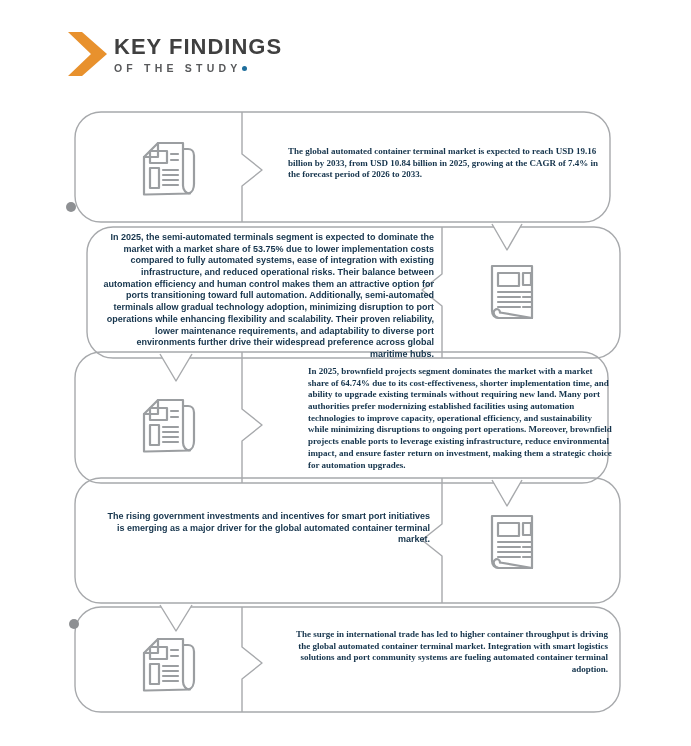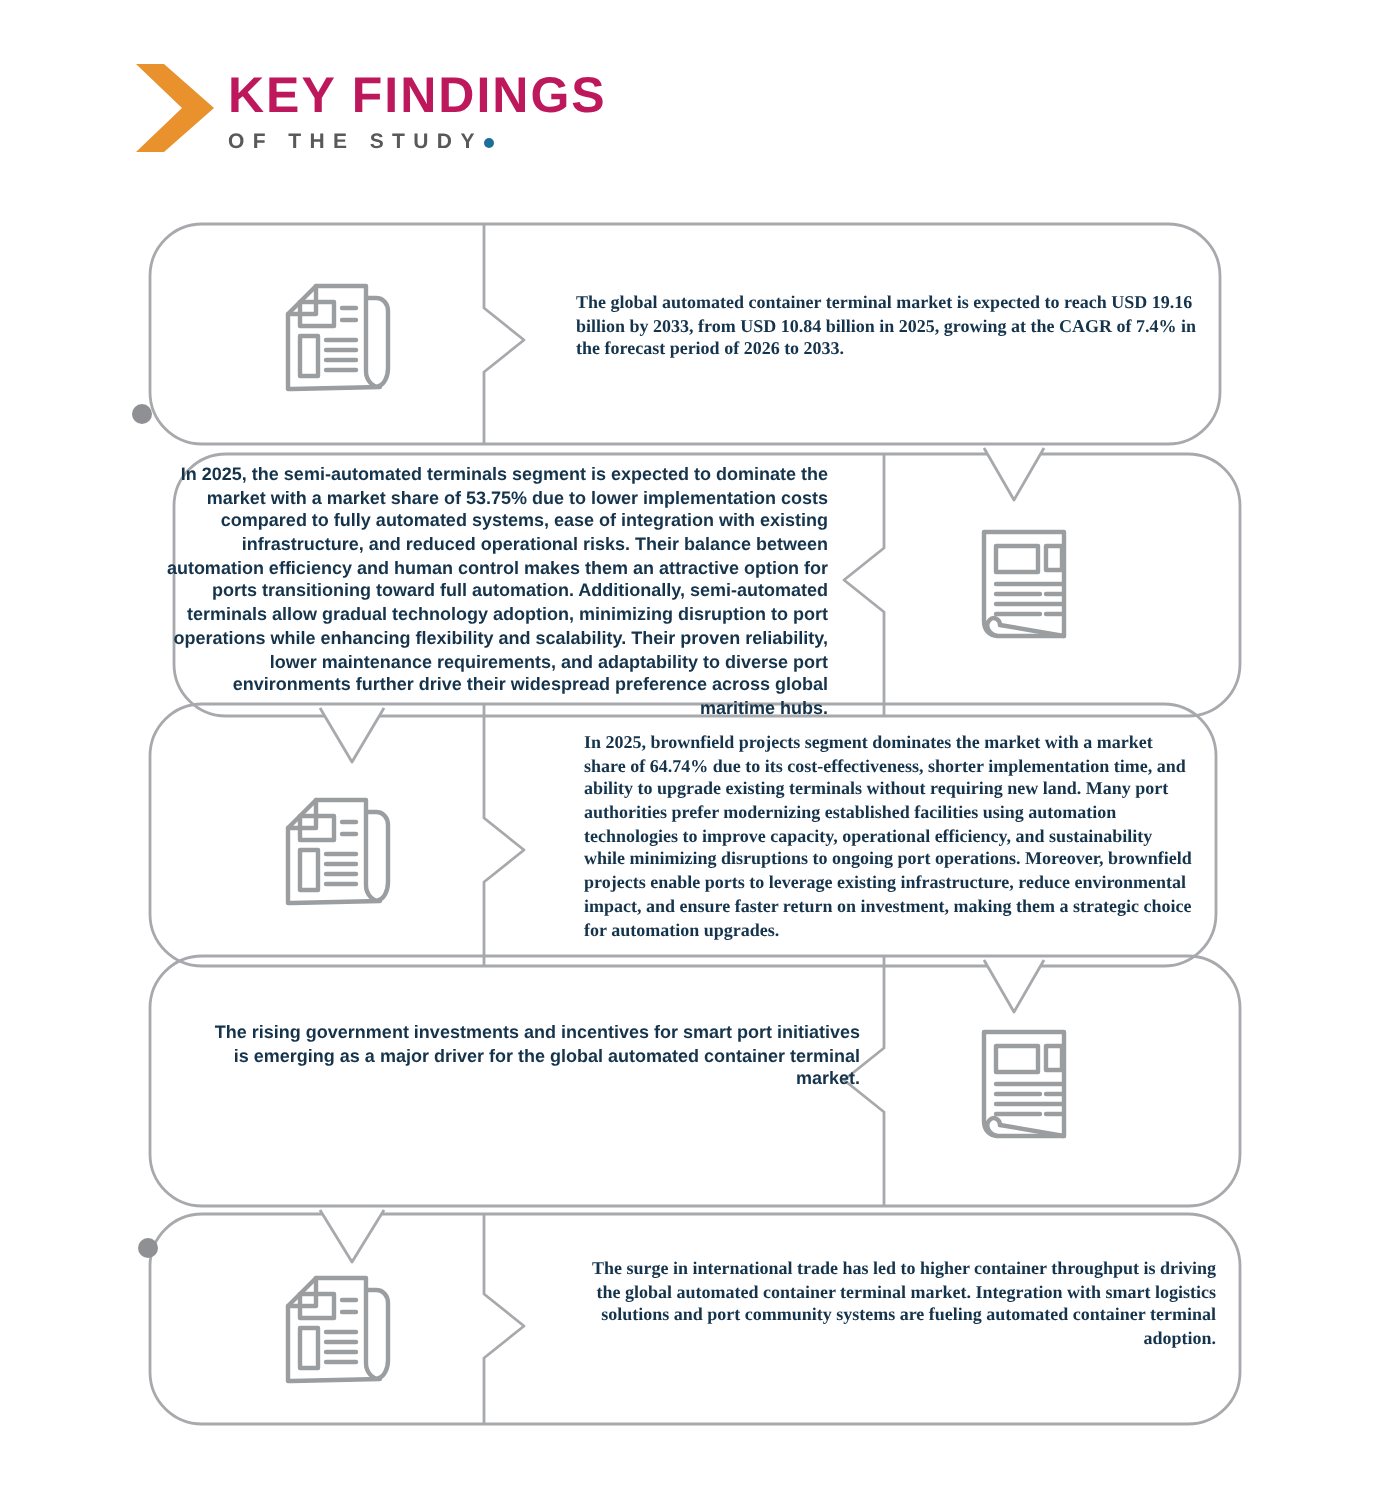--- a/index.html
+++ b/index.html
@@ -4,41 +4,41 @@
 <style>
   html,body{margin:0;padding:0;background:#ffffff;}
   .stage{
     position:relative;width:691px;height:746px;background:#ffffff;overflow:hidden;
     font-family:"Liberation Sans", sans-serif;
   }
   
   .hdr{position:absolute;left:68px;top:30px;display:flex;align-items:flex-start;}
   .hdr .mark{width:40px;height:48px;margin-right:6px;}
   .hdr .ttl{
-    font-size:25px;font-weight:bold;color:#be185d;letter-spacing:1px;line-height:1;
+    font-size:22px;font-weight:bold;color:#404040;letter-spacing:1px;line-height:1;
     margin:6px 0 0 0;
   }
   .hdr .sub{
     display:flex;align-items:center;margin-top:5px;
     font-size:10.5px;font-weight:bold;color:#58595B;letter-spacing:4.2px;line-height:1;
   }
   .hdr .sub .dot{
     display:inline-block;width:5px;height:5px;border-radius:50%;
     background:#1E6E9C;margin-left:1px;margin-top:1px;
   }
   
   .bg{position:absolute;left:0;top:0;}
   .blk{
     position:absolute;color:#15344C;font-size:9px;font-weight:bold;line-height:1.3;
   }
   .al{text-align:left;font-family:Liberation Serif, serif;}
   .ar{text-align:right;}
   .b1{left:288px;top:146px;width:312px;}
-  .b2{left:82px; top:232px;width:332px;}
-  .b3{left:292px;top:366px;width:306px;}
+  .b2{left:102px; top:232px;width:332px;}
+  .b3{left:308px;top:366px;width:306px;}
   .b4{left:98px; top:511px;width:332px;}
   .b5{left:290px;top:629px;width:318px;text-align:right;}
 </style>
 </head>
 <body>
 
 <div class="stage">
 
   <div class="hdr">
     <svg class="mark" viewBox="0 0 40 48">

